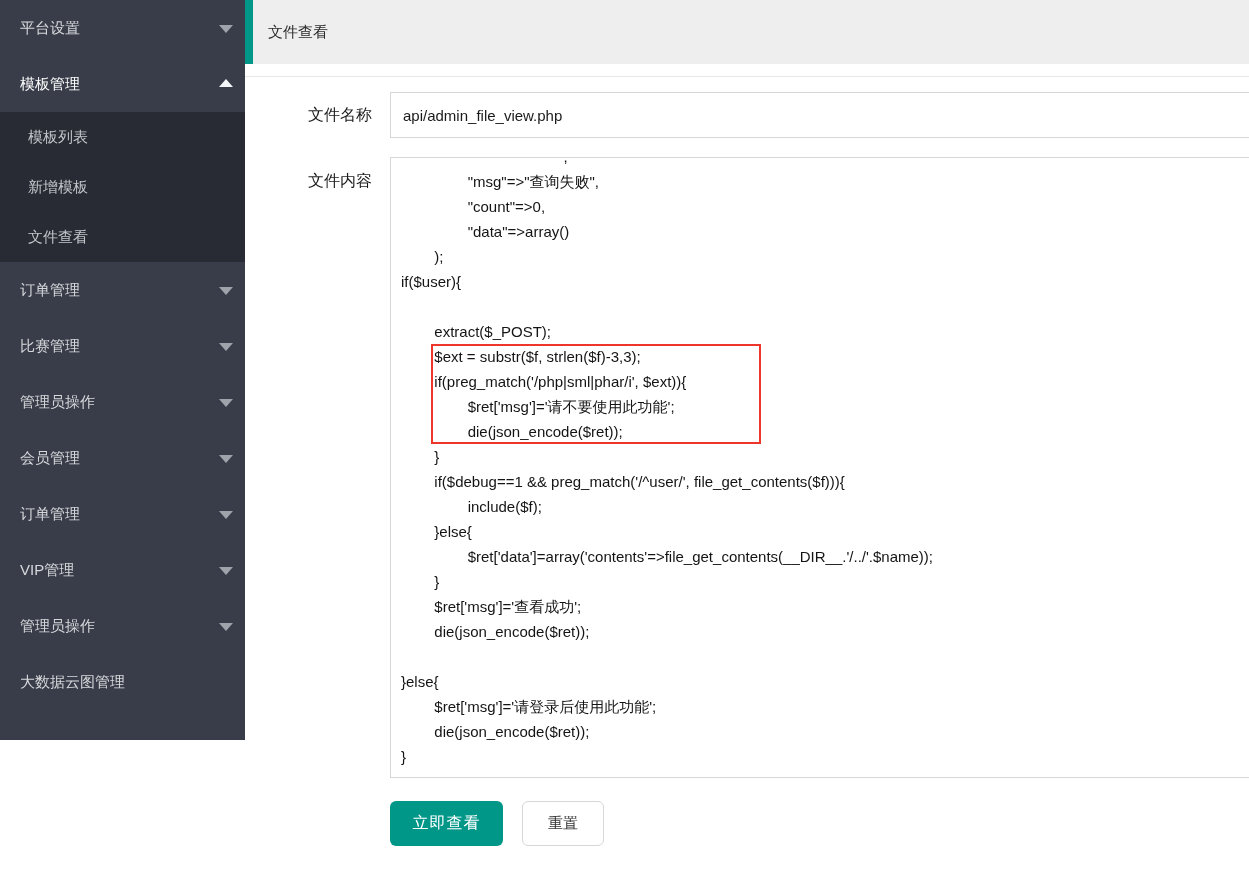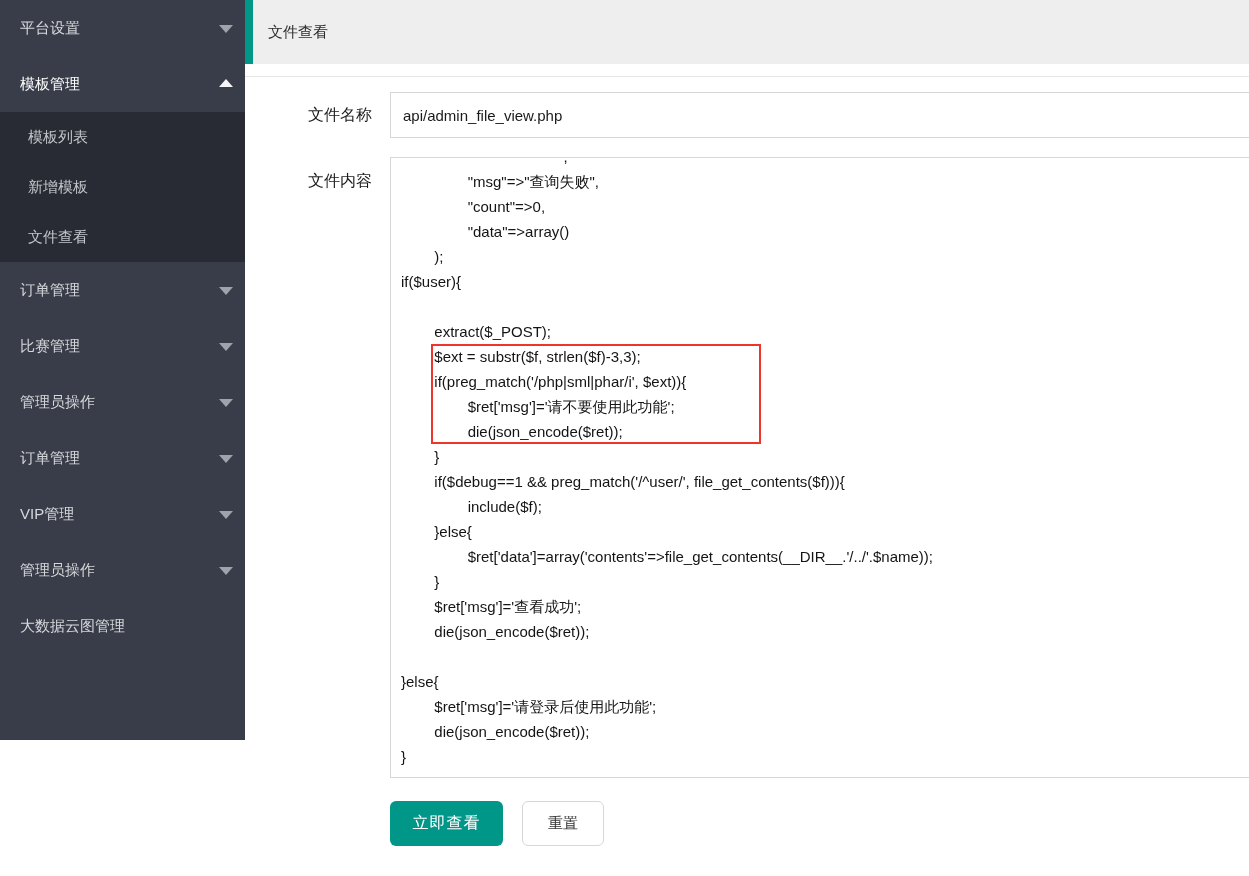--- a/index.html
+++ b/index.html
@@ -88,20 +88,24 @@
   </div>
   <div class="nav-item">
     <span>比赛管理</span>
     <span class="chevron down"></span>
   </div>
   <div class="nav-item">
     <span>管理员操作</span>
     <span class="chevron down"></span>
   </div>
   <div class="nav-item">
+    <span>会员管理</span>
+    <span class="chevron down"></span>
+  </div>
+  <div class="nav-item">
     <span>订单管理</span>
     <span class="chevron down"></span>
   </div>
   <div class="nav-item">
     <span>VIP管理</span>
     <span class="chevron down"></span>
   </div>
   <div class="nav-item">
     <span>管理员操作</span>
     <span class="chevron down"></span>

